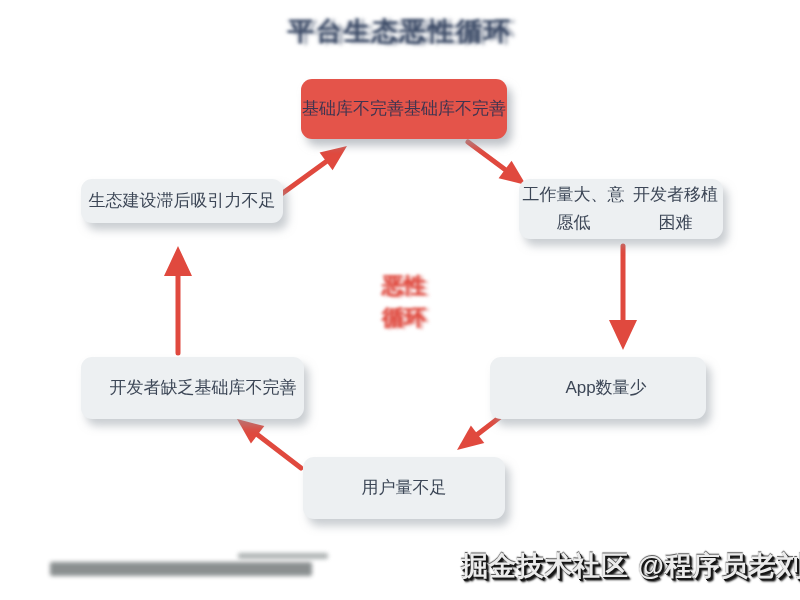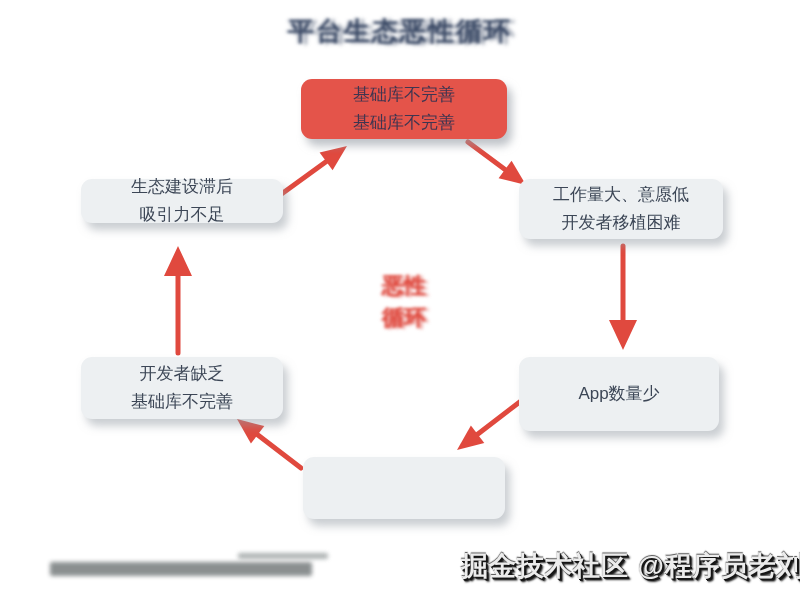--- a/index.html
+++ b/index.html
@@ -13,21 +13,21 @@
     position:absolute;top:14px;left:0;right:0;margin:0;text-align:center;
     font-size:26px;font-weight:bold;letter-spacing:2px;color:var(--title);
     filter:blur(1.8px);
     text-shadow:5px 1px 3px rgba(58,72,100,.55), -2px 0 2px rgba(58,72,100,.35);
   }
   .arrows{position:absolute;left:0;top:0;width:800px;height:600px;}
   .arrows line{stroke:var(--arrow);stroke-width:5;stroke-linecap:round;}
   .arrows polygon{fill:var(--arrow);}
   .node{
     position:absolute;border-radius:11px;background:var(--box-gray);
-    display:flex;flex-direction:column;justify-content:center;align-items:center;
+    display:flex;flex-direction:row;justify-content:center;align-items:center;
     font-size:17px;line-height:1.65;color:var(--node-text);text-align:center;
     box-shadow:5px 7px 8px rgba(150,157,165,.5);
   }
   .node.red{
     background:var(--accent);color:var(--redbox-text);
     box-shadow:5px 7px 8px rgba(150,157,165,.6);
   }
   .center-label{
     position:absolute;left:352px;top:270px;width:104px;text-align:center;
     color:var(--arrow);font-size:22px;font-weight:bold;line-height:1.45;
@@ -86,28 +86,29 @@
   <div class="node red" style="left:301px;top:79px;width:206px;height:60px;">
     <span>基础库不完善</span>
     <span>基础库不完善</span>
   </div>
 
   <div class="node" style="left:519px;top:179px;width:204px;height:60px;">
     <span>工作量大、意愿低</span>
     <span>开发者移植困难</span>
   </div>
 
-  <div class="node" style="left:519px;top:357px;width:200px;height:74px;">
+  <div class="node" style="left:490px;top:357px;width:200px;height:62px;padding-left:16px;">
     <span>App数量少</span>
   </div>
 
   <div class="node" style="left:303px;top:457px;width:202px;height:62px;">
+    <span>用户量不足</span>
   </div>
 
-  <div class="node" style="left:81px;top:357px;width:202px;height:62px;">
+  <div class="node" style="left:81px;top:357px;width:202px;height:62px;padding-left:21px;">
     <span>开发者缺乏</span>
     <span>基础库不完善</span>
   </div>
 
   <div class="node" style="left:81px;top:179px;width:202px;height:44px;">
     <span>生态建设滞后</span>
     <span>吸引力不足</span>
   </div>
 
   <div class="center-label">

